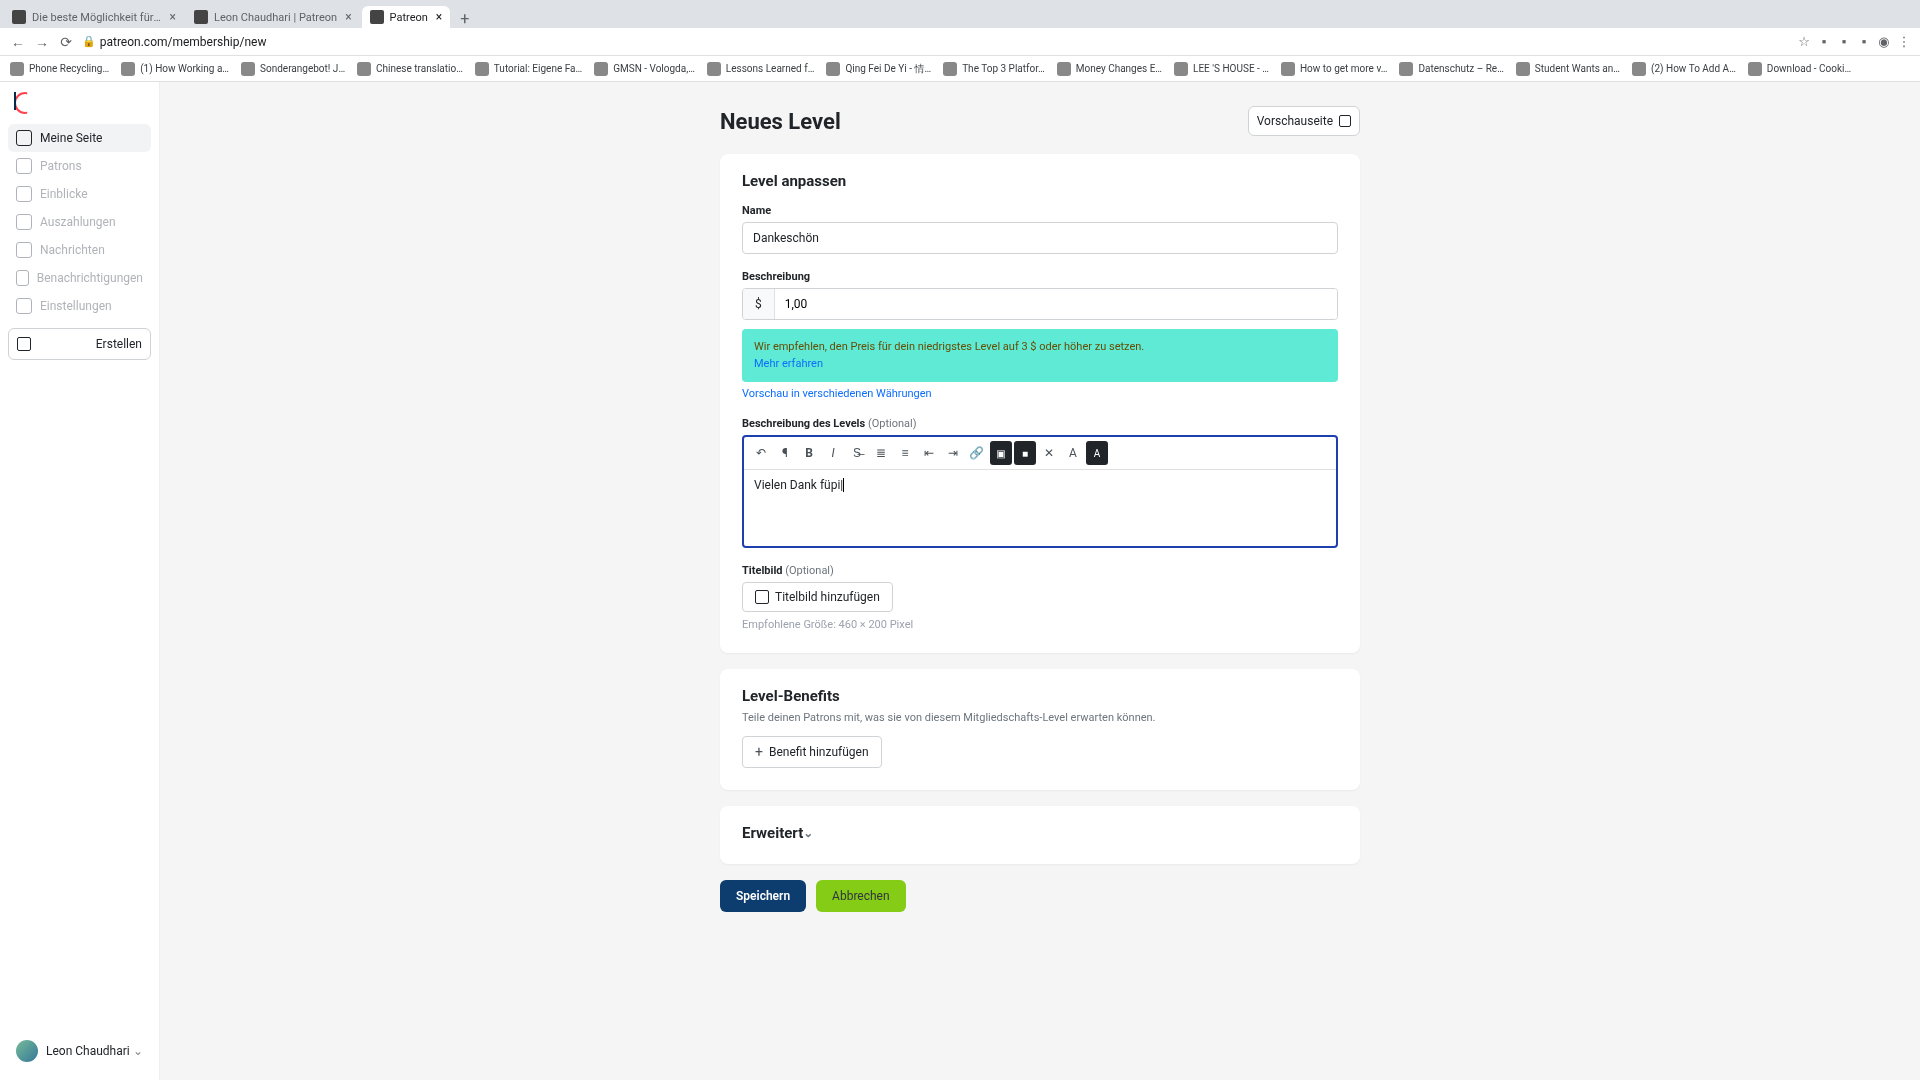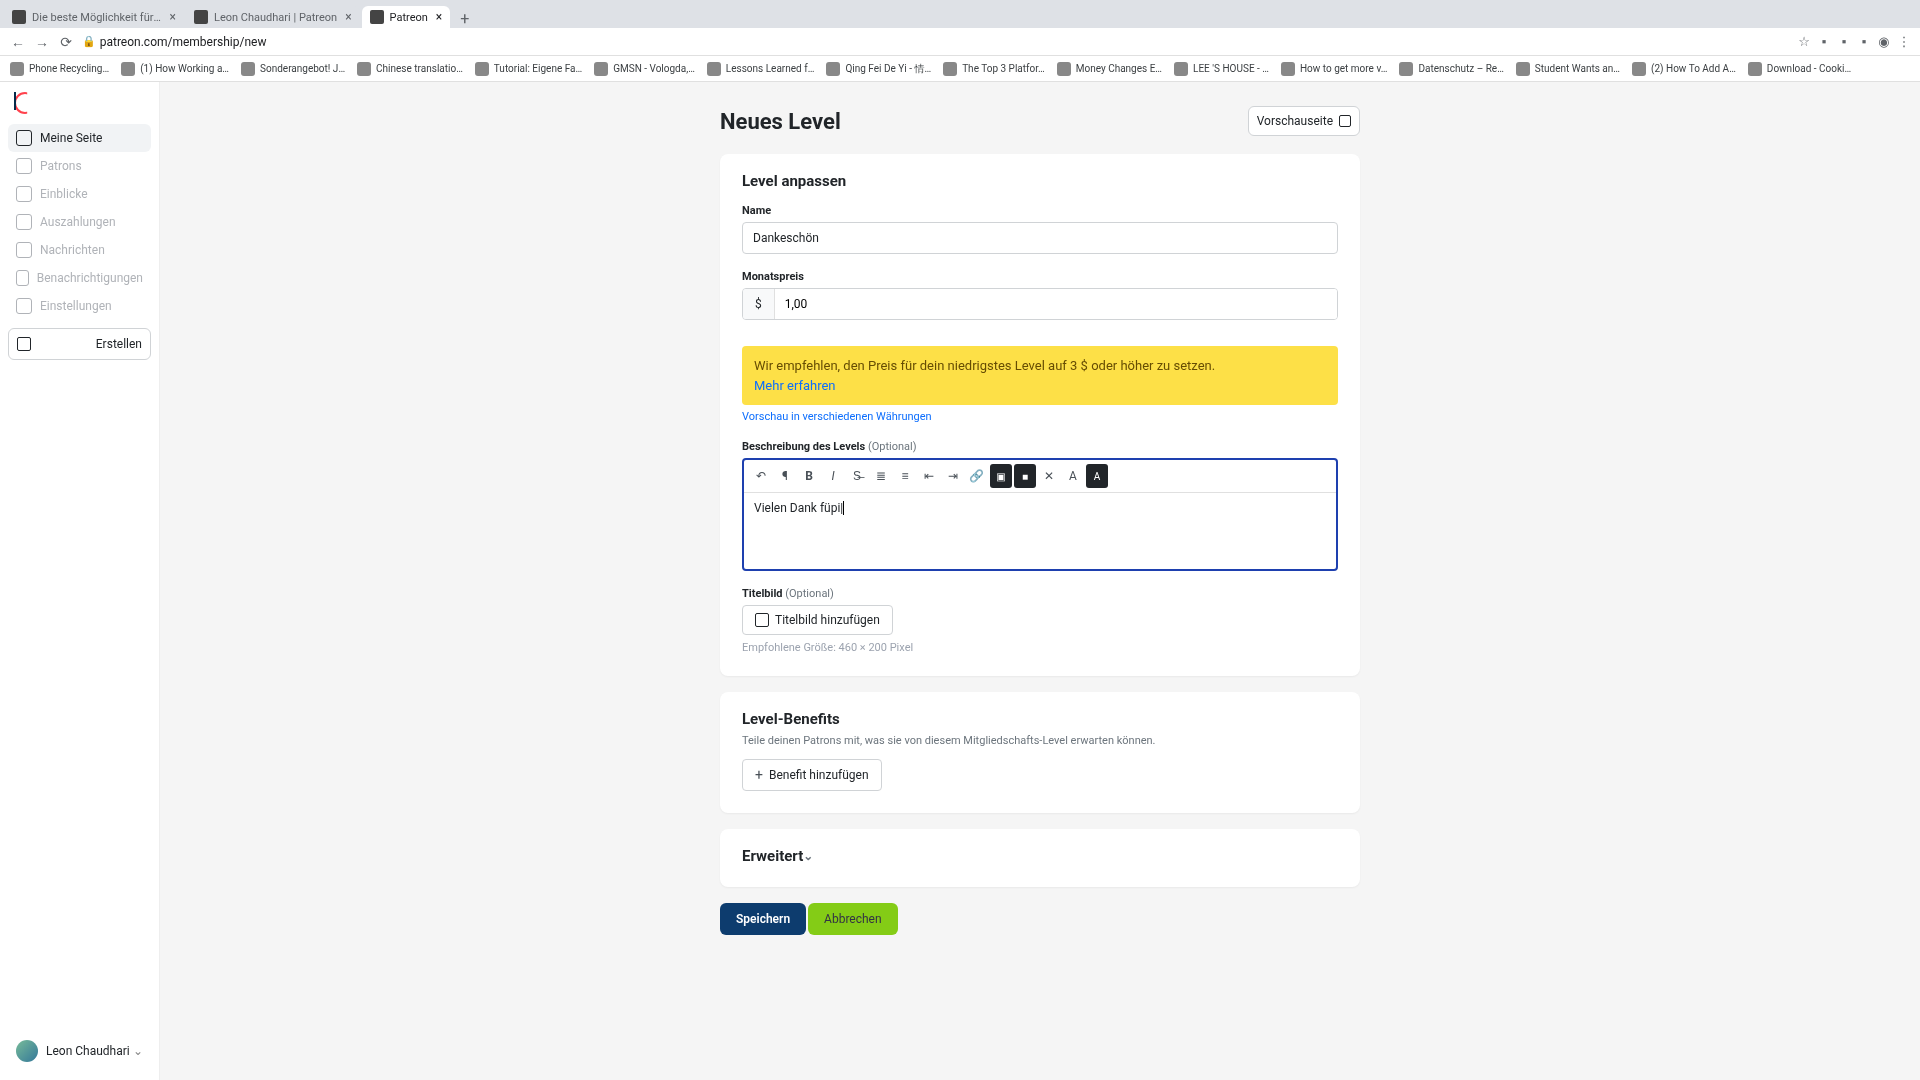--- a/index.html
+++ b/index.html
@@ -41,40 +41,40 @@
     .previewbtn { display:flex; align-items:center; gap:6px; background:#fff; border:1px solid #d0d3d6; border-radius:6px; padding:7px 8px; font-size:12px; color:#212529; cursor:pointer; }
     .previewbtn .ext-ico { width:12px; height:12px; border:1.5px solid #212529; border-radius:2px; position:relative; }
     .card { background:#fff; border-radius:8px; padding:18px 22px 22px; margin-bottom:16px; box-shadow:0 1px 2px rgba(0,0,0,.05); }
     .card h2 { font-size:15px; font-weight:700; color:#212529; margin-bottom:14px; }
     .label { font-size:11px; font-weight:700; color:#212529; margin-bottom:5px; display:block; }
     .label .opt { font-weight:400; color:#6c757d; }
     .txtinput { width:100%; border:1px solid #d0d3d6; border-radius:4px; font-size:12px; padding:8px 10px; color:#212529; }
     .pricerow { display:flex; border:1px solid #d0d3d6; border-radius:4px; overflow:hidden; }
     .curr { background:#f8f9fa; border-right:1px solid #e0e0e0; padding:8px 12px; font-size:12px; color:#212529; }
     .priceinput { border:none; flex:1; font-size:12px; padding:8px 10px; outline:none; }
-    .warn { background:#fde047; border-radius:4px; padding:10px 12px; margin-top:26px; font-size:13px; color:#664d03; line-height:1.5; }
+    .warn { background:#5eead4; border-radius:4px; padding:10px 12px; margin-top:9px; font-size:11px; color:#664d03; line-height:1.5; }
     .warn a { color:#0d6efd; text-decoration:none; }
     .linksmall { display:inline-block; font-size:11px; color:#0d6efd; cursor:pointer; }
     .section { margin-top:16px; }
     .editor { border:2px solid #1e40af; border-radius:4px; }
     .toolbar { display:flex; border-bottom:1px solid #e0e0e0; padding:4px 6px; gap:2px; }
     .tbtn { width:22px; height:24px; display:flex; align-items:center; justify-content:center; font-size:12px; color:#495057; border-radius:3px; cursor:pointer; }
     .tbtn.b { font-weight:700; }
     .tbtn.i { font-style:italic; }
     .tbtn.solid { background:#212529; color:#fff; font-size:10px; }
     .ed-body { min-height:76px; padding:8px 10px; font-size:12px; color:#212529; }
     .uploadbtn { display:inline-flex; align-items:center; gap:6px; border:1px solid #d0d3d6; border-radius:4px; padding:7px 12px; font-size:12px; color:#212529; background:#fff; cursor:pointer; }
     .uploadbtn .imgico { width:14px; height:14px; border:1.5px solid #212529; border-radius:2px; }
     .hint { font-size:11px; color:#9ca3af; margin-top:6px; }
     .subtext { font-size:11px; color:#6c757d; margin:-8px 0 12px; }
     .addbenefit { display:inline-flex; align-items:center; gap:6px; border:1px solid #d0d3d6; border-radius:4px; padding:7px 12px; font-size:12px; color:#212529; background:#fff; cursor:pointer; }
     .addbenefit .plus { font-size:14px; color:#495057; }
     .advhead { display:flex; align-items:center; gap:0; font-size:15px; font-weight:700; color:#212529; cursor:pointer; }
     .advhead .chev { font-size:12px; color:#6c757d; }
-    .actions { display:flex; gap:2px; margin-top:4px; }
+    .actions { display:flex; gap:10px; margin-top:4px; }
     .savebtn { background:#0d3c6e; color:#fff; border:none; border-radius:6px; padding:9px 16px; font-size:12px; font-weight:600; cursor:pointer; }
     .cancelbtn { background:#84cc16; color:#334; border:none; border-radius:6px; padding:9px 16px; font-size:12px; cursor:pointer; }
   </style>
 </head>
 <body>
 
 <div class="tabbar">
   <div class="tab">
       <span class="favicon"></span>
       <span class="title">Die beste Möglichkeit für Kün…</span>
@@ -227,21 +227,21 @@
           </button>
       </div>
 
       <div class="card">
         <h2>Level anpassen</h2>
 
         <label class="label">Name</label>
         <input class="txtinput" value="Dankeschön" style="">
 
         <div class="section">
-          <label class="label">Monatspreis</label>
+          <label class="label">Beschreibung</label>
           <div class="pricerow">
             <span class="curr">$</span>
             <input class="priceinput" value="1,00" style="">
           </div>
           <div class="warn">
             <span>Wir empfehlen, den Preis für dein niedrigstes Level auf 3 $ oder höher zu setzen.</span><br>
             <a>Mehr erfahren</a>
           </div>
           <span class="linksmall">Vorschau in verschiedenen Währungen</span>
         </div>

